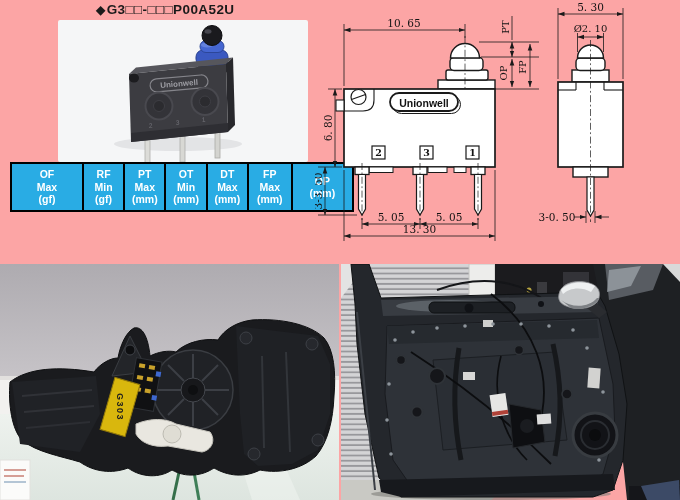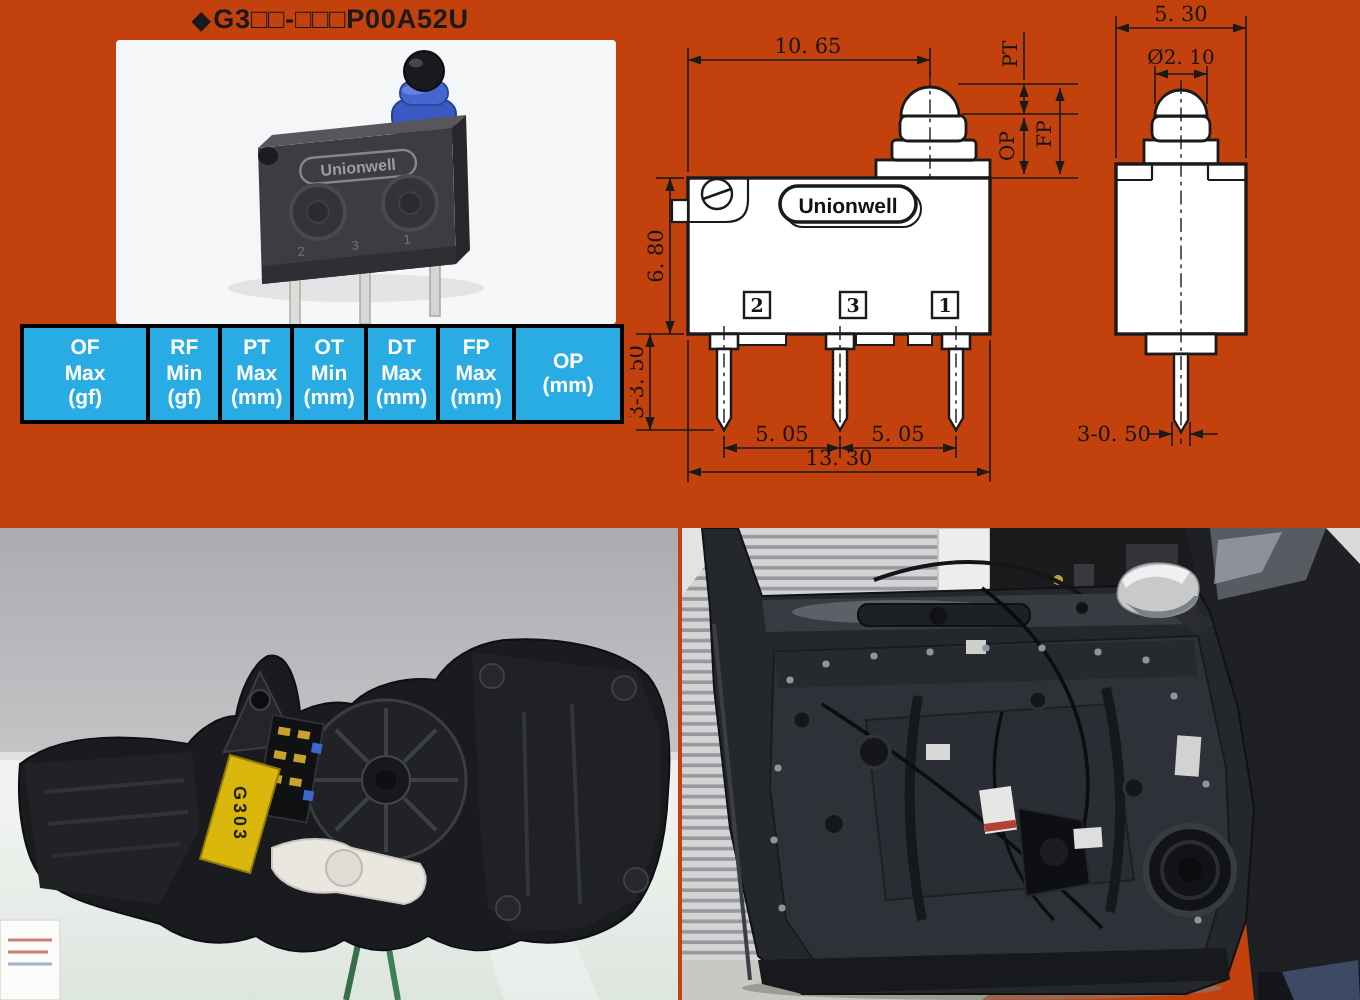--- a/index.html
+++ b/index.html
@@ -1,28 +1,28 @@
 <!DOCTYPE html>
 <html style="--spec-header-bg: #29ace4;"><head>
 <meta charset="utf-8">
 <style>
   html,body{margin:0;padding:0;background:#ffffff;}
-  .page{position:relative;width:680px;height:500px;background:#c2410c;overflow:hidden;
+  .page{position:relative;width:680px;height:500px;background:#fca5a5;overflow:hidden;
         font-family:"Liberation Sans",sans-serif;color:#111;}
 
   
   .title{position:absolute;left:96px;top:2px;font-size:13.5px;font-weight:bold;
          letter-spacing:.4px;color:#1a1a1a;white-space:nowrap;}
   .title .dia{font-size:12px;margin-right:1px;}
 
   
   .photo-top{position:absolute;left:58px;top:20px;width:250px;height:142px;}
 
   
-  .spec-table{position:absolute;left:10px;top:162px;width:302px;border-collapse:collapse;
+  .spec-table{position:absolute;left:10px;top:162px;width:344px;border-collapse:collapse;
               table-layout:fixed;}
   .spec-table th,.spec-table td{border:2px solid #000;text-align:center;vertical-align:middle;
               overflow:hidden;}
   .spec-table th{background:var(--spec-header-bg,#29ace4);color:#fff;font-size:10.5px;
               font-weight:bold;line-height:1.18;padding:4px 0;height:38px;word-spacing:999px;}
   .spec-table td{background:#fff;font-size:12.5px;height:40px;color:#1a1a1a;}
 
   
   .drawing{position:absolute;left:315px;top:0;}
   .drawing .ln{stroke:#1a1a1a;fill:none;}

